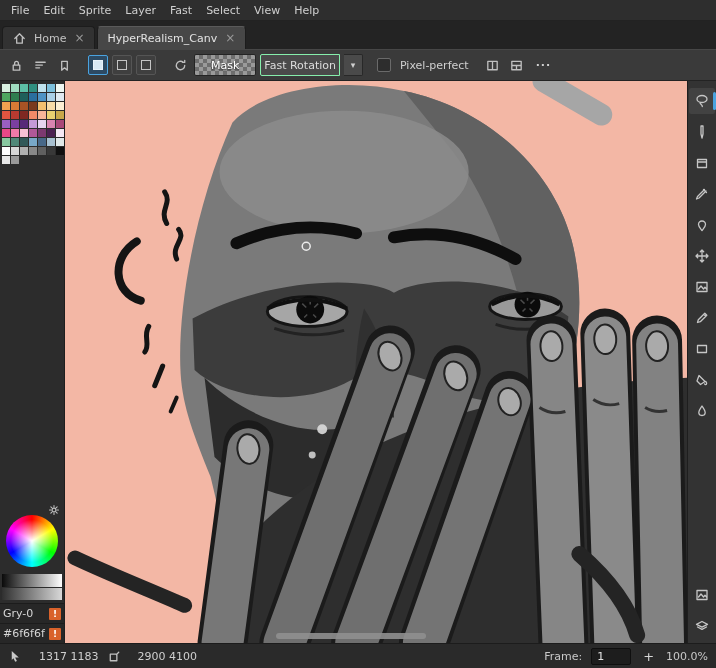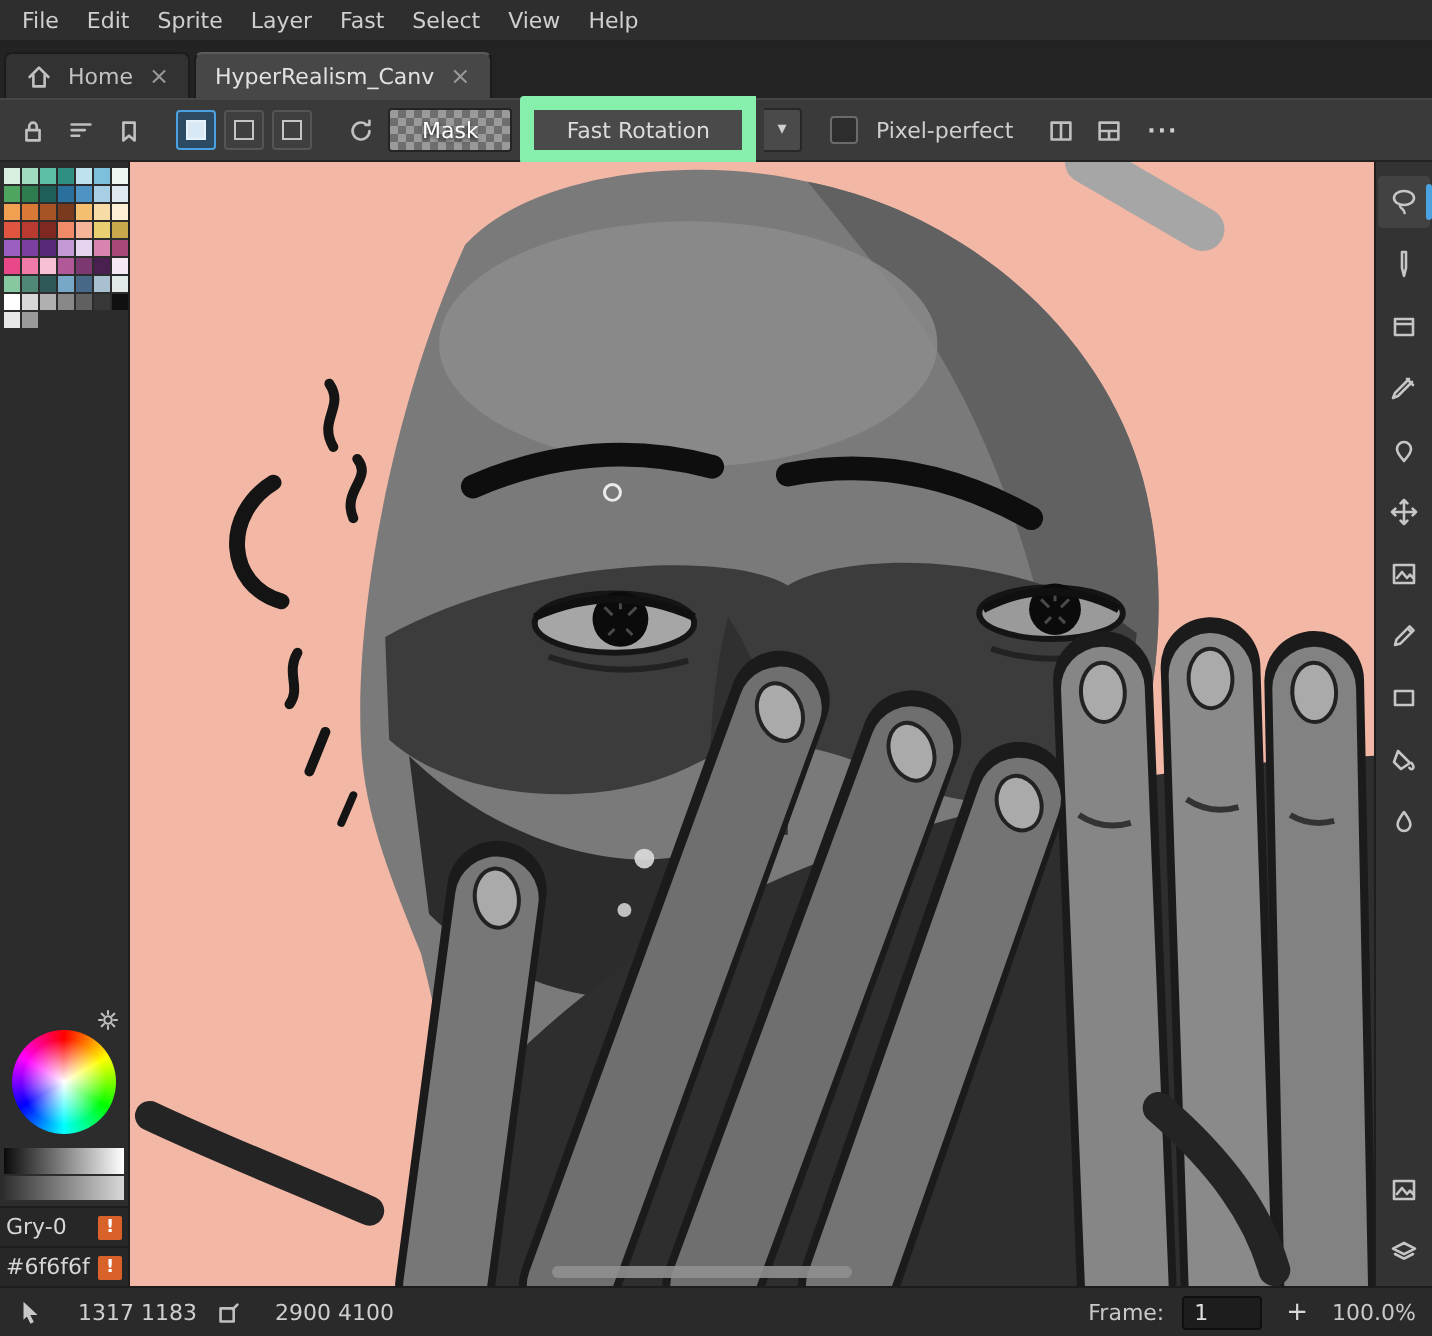--- a/index.html
+++ b/index.html
@@ -25,21 +25,21 @@
   .ic-stroke{fill:none;stroke:#c0c0c0;stroke-width:1.4;stroke-linecap:round;stroke-linejoin:round;}
   .ic-fill{fill:#c8c8c8;stroke:none;}
   .sel-sq{width:18px;height:18px;border:1px solid #555;border-radius:2px;display:flex;align-items:center;justify-content:center;background:#3f3f3f;}
   .sel-sq.active{background:#2d4a63;border-color:#4aa3e0;}
   .sel-sq .inner{width:8px;height:8px;border:1px solid #c4c4c4;}
   .sel-sq.active .inner{background:#d8e8f4;border-color:#e8f2fa;}
   .mask-btn{height:20px;padding:0 16px;display:flex;align-items:center;justify-content:center;color:#fff;border:1px solid #242424;border-radius:2px;text-shadow:0 1px 2px rgba(0,0,0,.8);
     background-color:#9a9a9a;
     background-image:linear-gradient(45deg,#6e6e6e 25%,transparent 25%,transparent 75%,#6e6e6e 75%),linear-gradient(45deg,#6e6e6e 25%,transparent 25%,transparent 75%,#6e6e6e 75%);
     background-size:8px 8px;background-position:0 0,4px 4px;}
-  .dropdown{height:20px;background:#4a4a4a;border:7px solid #86efac;border-radius:2px 0 0 2px;display:flex;align-items:center;padding:0 16px;color:#dcdcdc;}
+  .dropdown{height:20px;background:#4a4a4a;border:1px solid #86efac;border-radius:2px 0 0 2px;display:flex;align-items:center;padding:0 3px;color:#dcdcdc;}
   .drop-arrow{width:18px;height:20px;background:#4a4a4a;border:1px solid #282828;border-left:none;border-radius:0 2px 2px 0;display:flex;align-items:center;justify-content:center;font-size:9px;color:#cfcfcf;}
   .checkbox{width:12px;height:12px;border:1px solid #6a6a6a;border-radius:2px;background:#2d2d2d;}
   .cb-label{margin-left:5px;color:#cfcfcf;}
   .more-btn{padding:0 5px;color:#cfcfcf;letter-spacing:1px;font-weight:bold;}
 
   
   .main{flex:1;display:flex;min-height:0;}
 
   
   .left-panel{width:64px;flex:0 0 64px;background:#2c2c2c;border-right:1px solid #1e1e1e;display:flex;flex-direction:column;}

